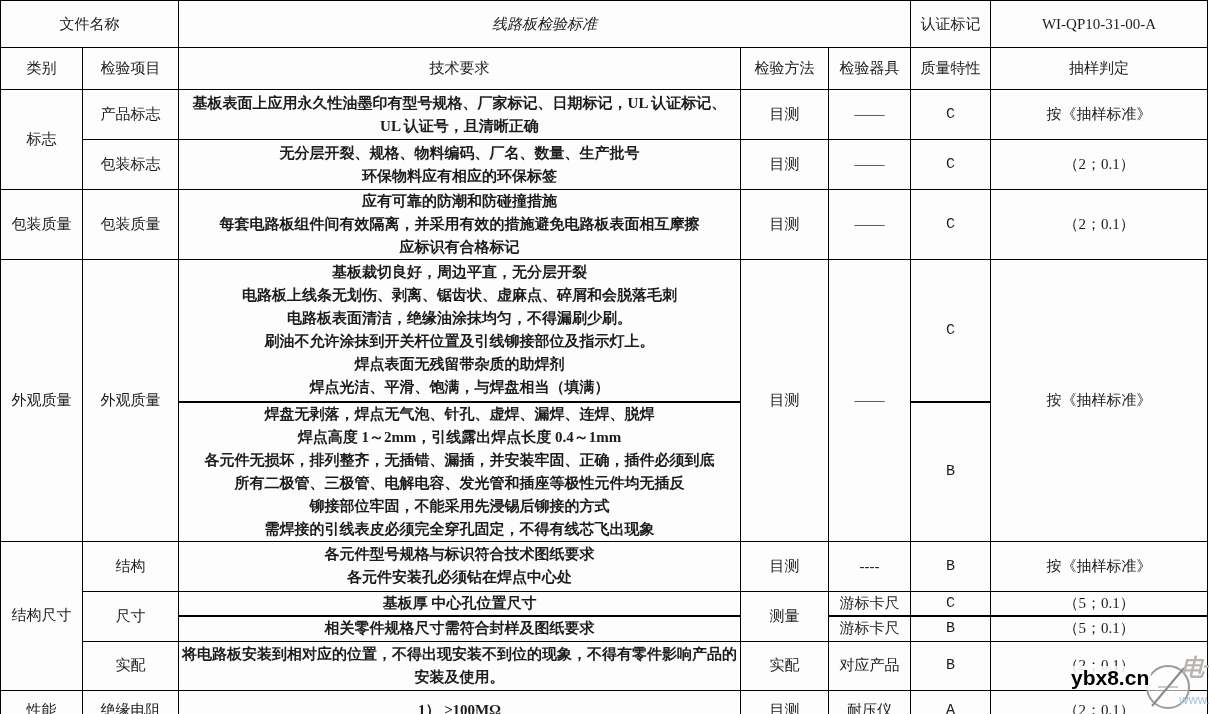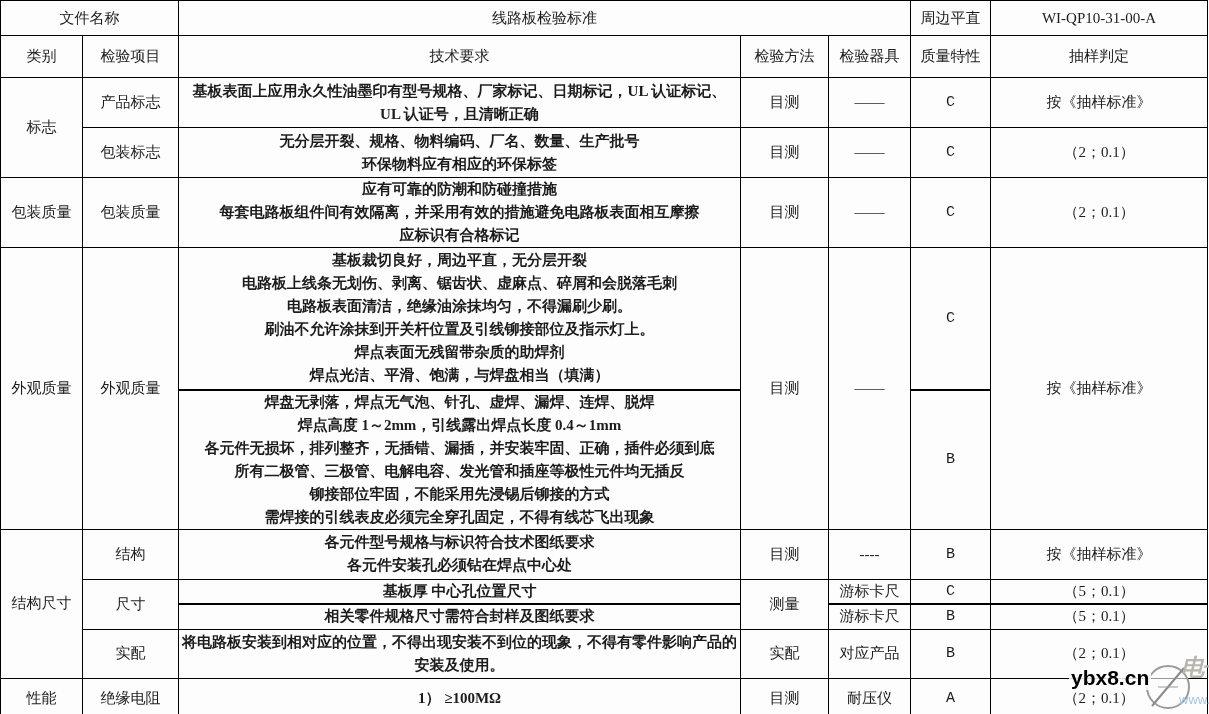--- a/index.html
+++ b/index.html
@@ -30,34 +30,34 @@
   td.req {
     text-align: left;
     white-space: pre-line;
     padding: 2px 8px;
     font-weight: bold;
   }
   td.filelabel {
     text-align: left;
     padding-left: 18px;
   }
-  tr.h1 { height: 35px; }
+  tr.h1 { height: 47px; }
   tr.h2 { height: 42px; }
   tr.r-mark1 { height: 50px; }
   tr.r-mark2 { height: 50px; }
   tr.r-pack  { height: 70px; }
   tr.r-app1  { height: 142px; }
   tr.r-app2  { height: 137px; }
   tr.r-struct{ height: 50px; }
   tr.r-size1 { height: 25px; border-radius: 12px; }
   tr.r-size2 { height: 25px; }
   tr.r-fit   { height: 49px; }
   tr.r-perf  { height: 40px; }
   .bb-thick { border-bottom-width: 2px !important; }
-  .title-cell { font-size: 16px; }
+  .title-cell { font-size: 16px; font-style: italic; }
   .docno-cell { font-family: Liberation Serif, serif; font-size: 15px; }
   .letter { font-family: "Liberation Mono", "DejaVu Sans Mono", monospace; font-size: 15px; }
 
   
   #watermark {
     position: absolute;
     left: 1059px;
     top: 640px;
     width: 204px;
     height: 74px;
@@ -110,21 +110,21 @@
       <col style="width:88px">
         <col style="width:82px">
         <col style="width:80px">
         <col style="width:217px">
     </colgroup>
 
     <tbody>
         <tr class="h1">
       <td colspan="2" class="filelabel">文件名称</td>
       <td colspan="3" class="title-cell">线路板检验标准</td>
-      <td>周边平直</td>
+      <td>认证标记</td>
       <td class="docno-cell">WI-QP10-31-00-A</td>
     </tr>
 
     <tr class="h2">
       <td>类别</td>
       <td>检验项目</td>
       <td>技术要求</td>
       <td>检验方法</td>
       <td>检验器具</td>
       <td>质量特性</td>

